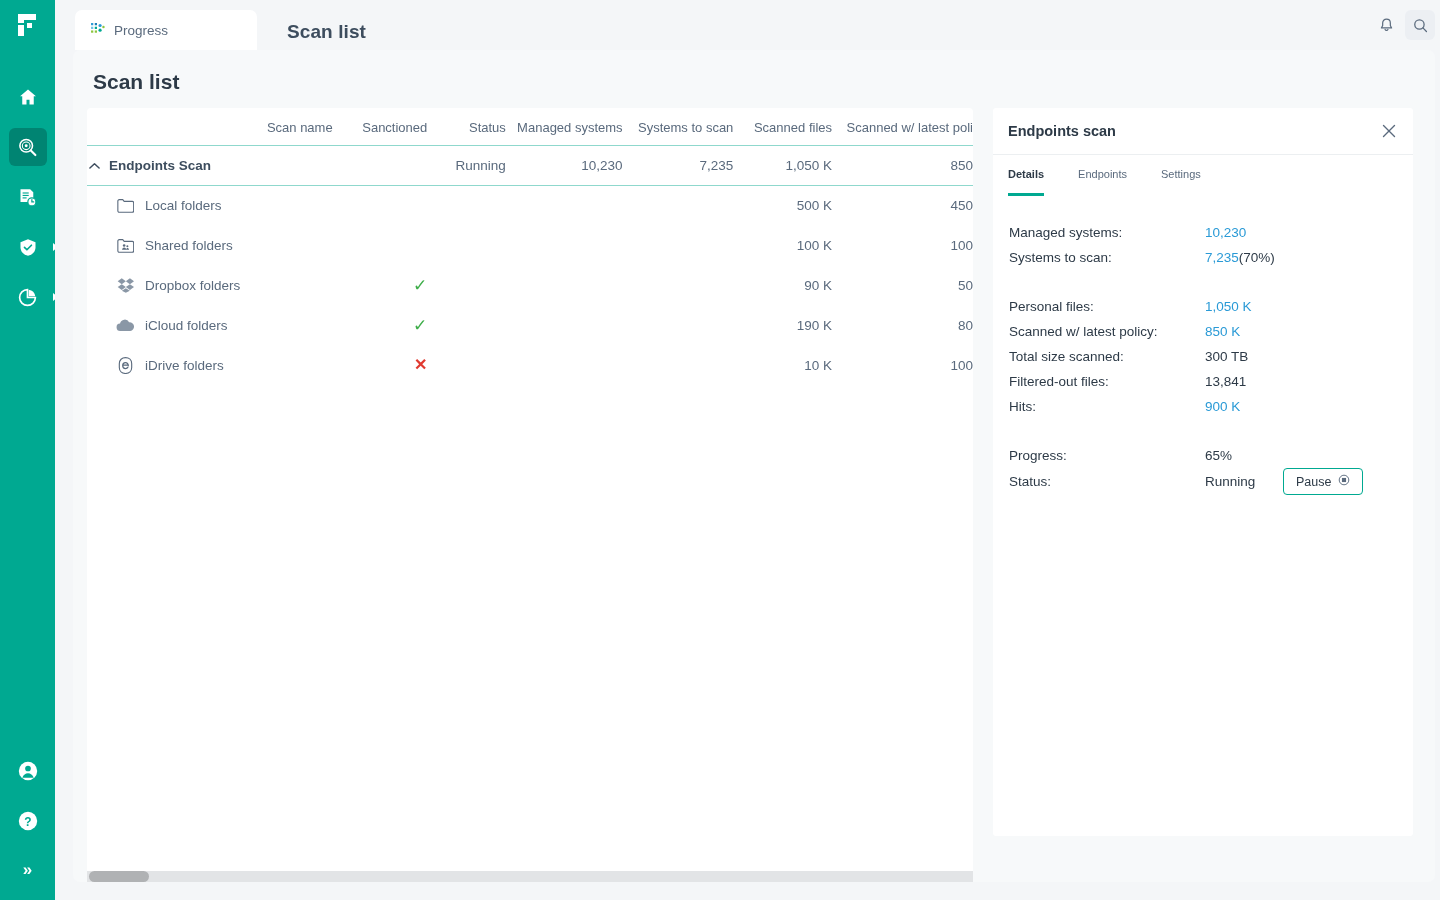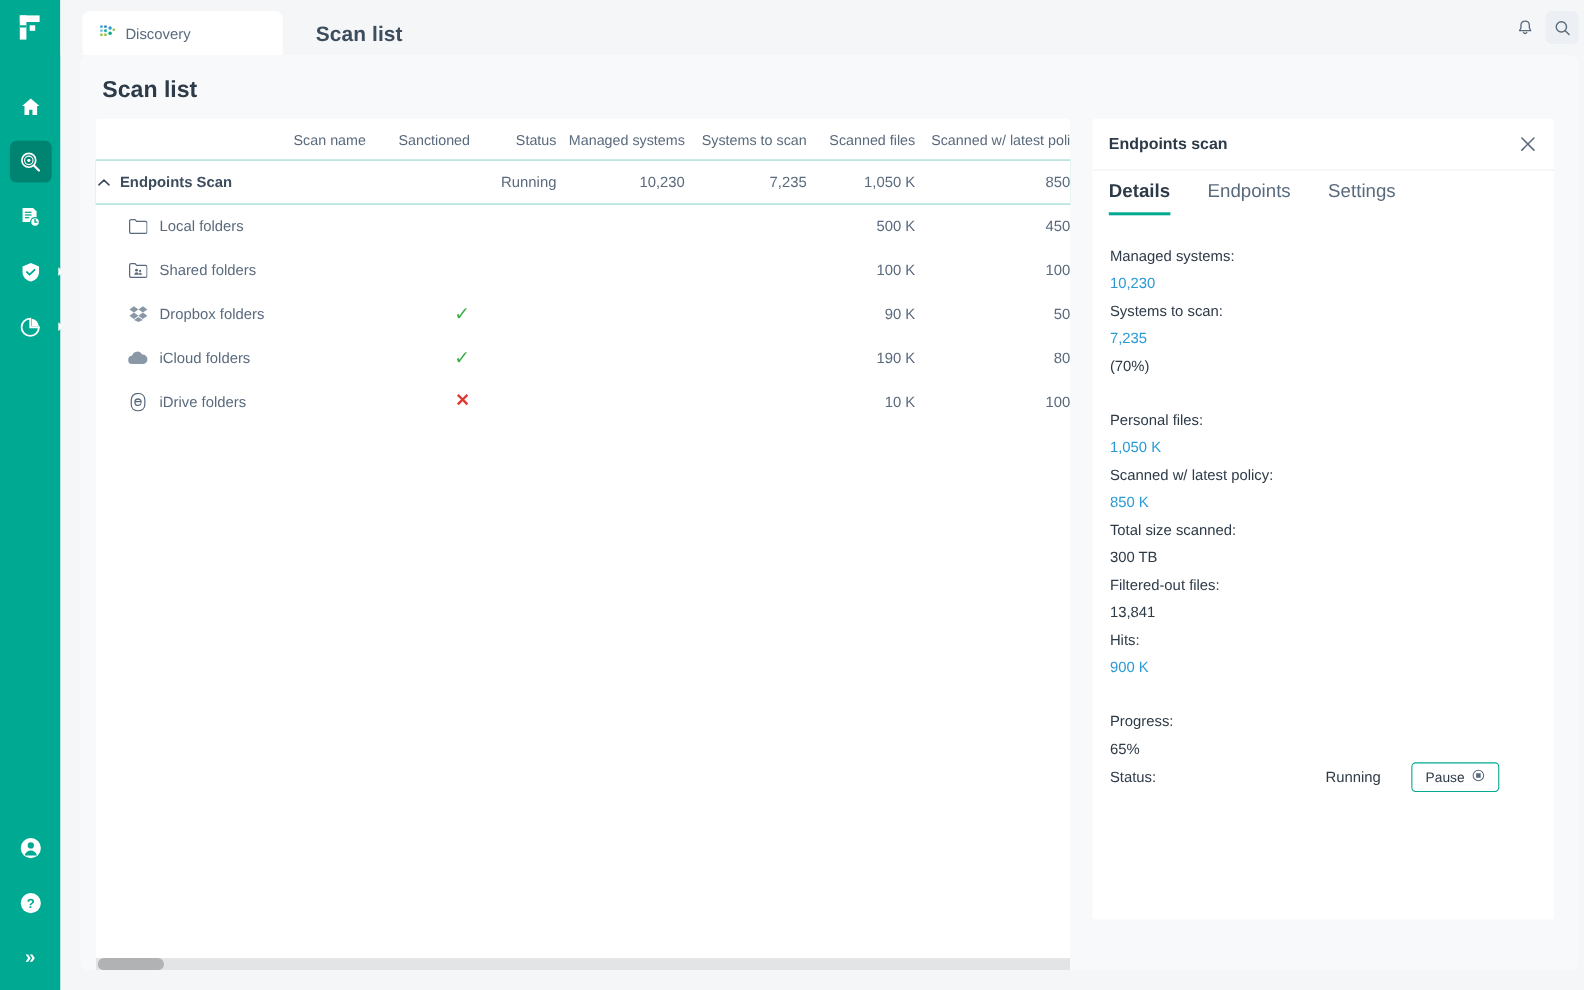--- a/index.html
+++ b/index.html
@@ -183,35 +183,35 @@
     border-radius: 3px 3px 0 0;
   }
   .dp-title { font-size: 14.5px; font-weight: bold; color: #2d3a47; }
   .dp-close { cursor: pointer; width: 20px; height: 20px; display: flex; align-items: center; justify-content: center; }
   .dp-tabs {
     height: 42px; background: #ffffff;
     display: flex; align-items: stretch; padding-left: 15px;
     border-top: 1px solid #eceff1;
   }
   .dp-tab {
-    font-size: 17px; color: #5a6a7d;
+    font-size: 11px; color: #5a6a7d;
     display: flex; align-items: center;
     margin-right: 34px;
     border-bottom: 3px solid transparent;
     cursor: pointer;
     padding-bottom: 1px;
   }
   .dp-tab.active { color: #2d3a47; font-weight: bold; border-bottom-color: #00a991; }
   .dp-body {
     background: #ffffff; flex: 1;
     padding: 24px 0 0 16px;
     border-radius: 0 0 3px 3px;
     min-height: 640px;
   }
-  .kv { display: flex; font-size: 13.5px; line-height: 25px; flex-direction: column; }
+  .kv { display: flex; font-size: 13.5px; line-height: 25px; }
   .kv .k { width: 196px; color: #2d3a47; }
   .kv .v { color: #2d3a47; }
   .v.link { color: #2a9ad6; }
   .kv.spacer { height: 24px; line-height: 24px; }
   .status-line { display: flex; align-items: center; font-size: 13.5px; line-height: 25px; margin-top: 0; }
   .status-line .k { width: 196px; color: #2d3a47; }
   .status-line .v { color: #2d3a47; width: 78px; }
   .pause-btn {
     border: 1.5px solid #00a991; border-radius: 4px;
     background: #ffffff; color: #2d3a47;
@@ -306,21 +306,21 @@
           <rect x="0" y="0" width="2.4" height="2.4" fill="#2a9ad6"></rect>
           <rect x="0" y="4" width="2.4" height="2.4" fill="#6fc3e8"></rect>
           <rect x="0" y="8" width="2.4" height="2.4" fill="#8cc63f"></rect>
           <rect x="4" y="0" width="2.4" height="2.4" fill="#1f7fb8"></rect>
           <rect x="4" y="4" width="2.4" height="2.4" fill="#00a991"></rect>
           <rect x="4" y="8" width="2.4" height="2.4" fill="#8cc63f"></rect>
           <rect x="8" y="1" width="3.4" height="3.4" rx="1.7" fill="#2a9ad6"></rect>
           <rect x="8" y="6" width="3.4" height="3.4" rx="1.7" fill="#00a991"></rect>
           <rect x="12" y="3" width="2.6" height="2.6" rx="1.3" fill="#8cc63f"></rect>
         </svg>
-        <span class="tab-pill-label">Discovery</span>
+        <span class="tab-pill-label">Progress</span>
       </div>
       <div class="page-title-top">Scan list</div>
 
       <div class="topbar-actions">
         <div class="ico-btn">
           <svg width="17" height="17" viewBox="0 0 24 24" fill="none" stroke="#5a6a7d" stroke-width="1.7">
             <path d="M12 3 c-3.2 0 -5.4 2.3 -5.4 5.3 v3.6 L4.8 15.4 h14.4 l-1.8 -3.5 V8.3 C17.4 5.3 15.2 3 12 3 Z" stroke-linejoin="round"></path>
             <path d="M10 17.6 c.4 .9 1.1 1.4 2 1.4 s1.6 -.5 2 -1.4" stroke-linecap="round"></path>
           </svg>
         </div>

